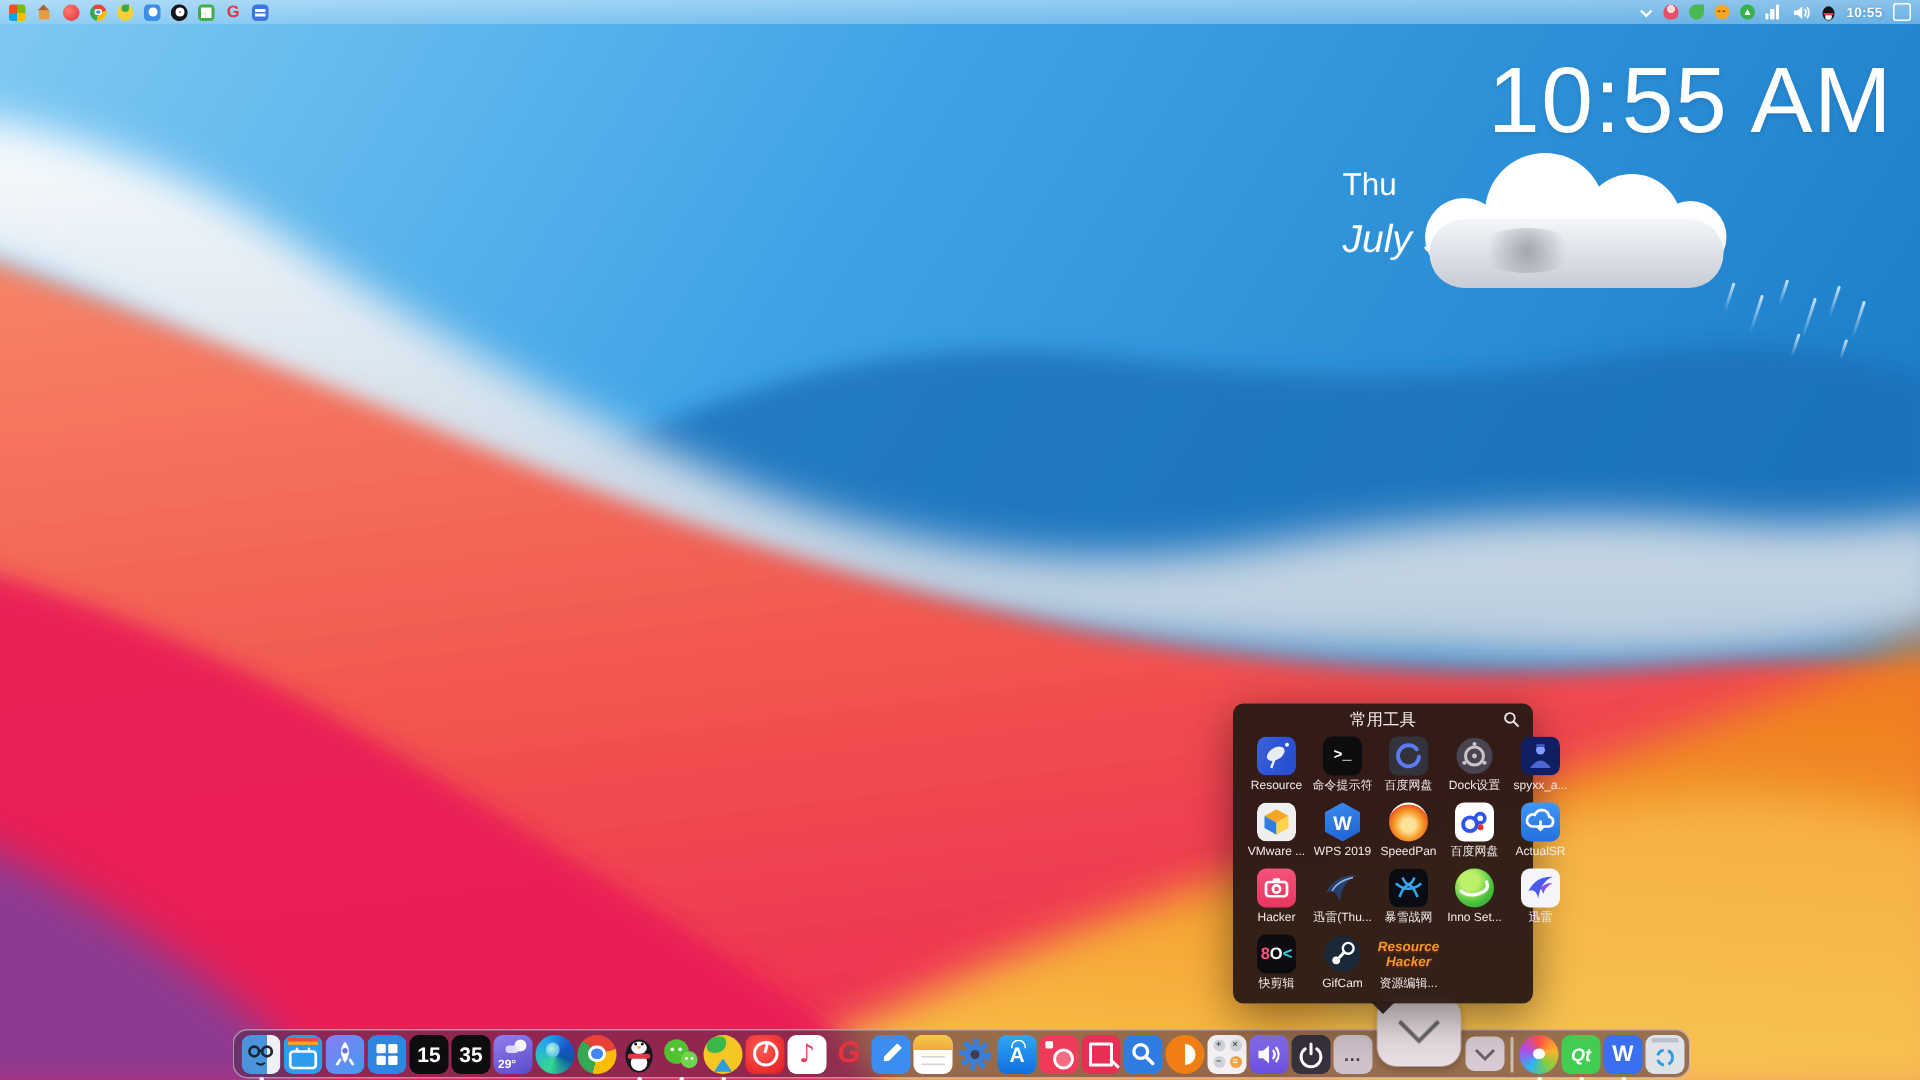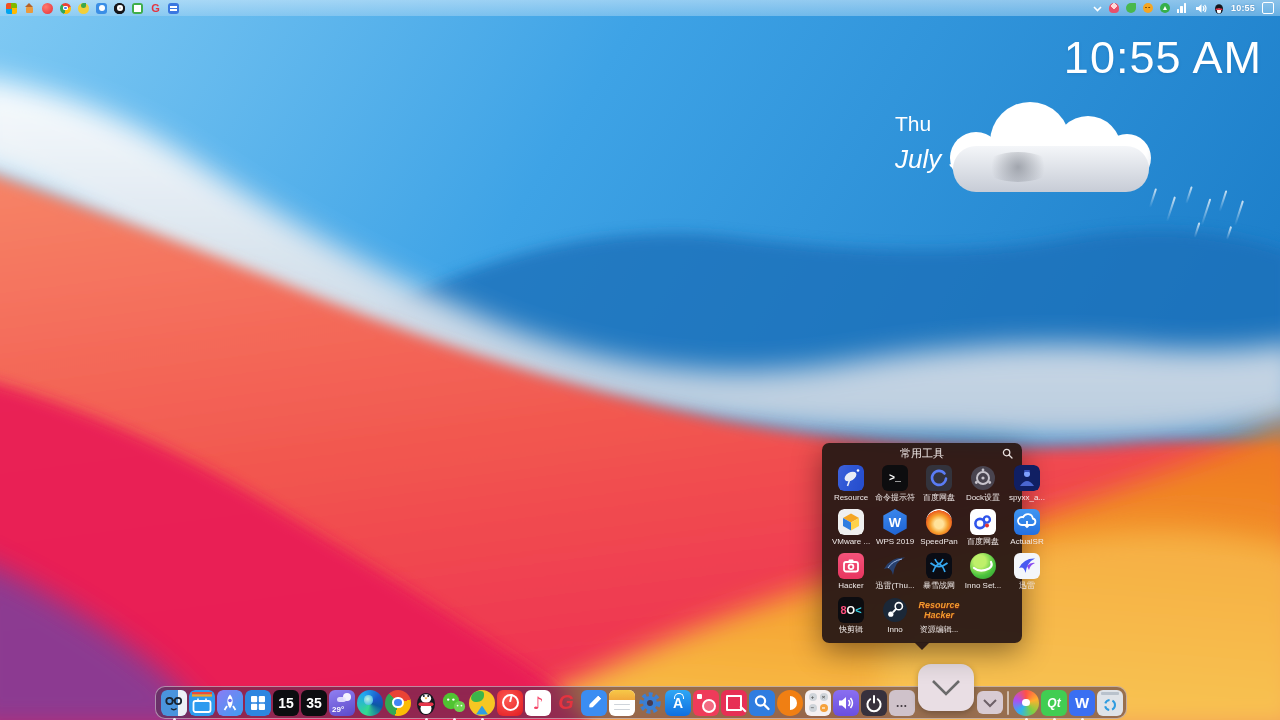--- a/index.html
+++ b/index.html
@@ -46,38 +46,38 @@
   .tr-shield{width:10px;height:10px;border-radius:50%;background:#36b04a;}
   .tr-shield:after{content:"";position:absolute;left:2.6px;top:2.6px;border-left:2.4px solid transparent;border-right:2.4px solid transparent;border-bottom:4.5px solid #fff;}
   .tr-signal{width:11px;height:10px;display:flex;align-items:flex-end;gap:1px;}
   .tr-signal i{display:block;width:2.4px;background:#fff;border-radius:.5px;}
   .tr-qq{width:10px;height:11px;}
   .tr-time{color:#fff;font-size:9px;font-weight:bold;letter-spacing:.2px;text-shadow:0 0 2px rgba(0,60,120,.4);}
   .tr-action{width:10px;height:10px;border:1.4px solid #fff;border-radius:2px;background:transparent;}
 
   
   #clock-widget{position:absolute;right:0;top:24px;width:420px;height:230px;z-index:5;color:#fff;pointer-events:none;}
-  #clock-time{position:absolute;right:18px;top:8px;font-size:45px;font-weight:300;letter-spacing:1px;
+  #clock-time{position:absolute;right:18px;top:8px;font-size:62px;font-weight:300;letter-spacing:1px;
     font-family:"Liberation Sans",sans-serif;text-shadow:0 1px 3px rgba(20,80,140,.25);}
   #clock-day{position:absolute;left:35px;top:88px;font-size:21px;font-weight:300;}
   #clock-date{position:absolute;left:35px;top:120px;font-size:26px;font-weight:300;font-style:italic;}
   .cloud{position:absolute;left:75px;top:70px;width:240px;height:110px;}
   .cloud i{position:absolute;border-radius:50%;background:radial-gradient(circle at 40% 30%,#ffffff 0 55%,#d9dee6 100%);}
   .cloud .c1{left:55px;top:8px;width:80px;height:80px;}
   .cloud .c2{left:120px;top:22px;width:66px;height:66px;}
   .cloud .c3{left:15px;top:38px;width:52px;height:52px;}
   .cloud .c4{left:168px;top:40px;width:48px;height:48px;}
   .cloud .base{left:18px;top:52px;width:196px;height:46px;border-radius:24px;
     background:linear-gradient(#f4f6f9,#c7ccd6);}
   .cloud .shade{left:48px;top:58px;width:70px;height:30px;border-radius:50%;
     background:radial-gradient(circle,rgba(110,115,125,.55),rgba(110,115,125,0) 70%);}
   .rain{position:absolute;width:1.6px;background:linear-gradient(rgba(235,243,250,.85),rgba(235,243,250,0));transform:rotate(18deg);border-radius:1px;}
 
   
-  #tools-popup{position:absolute;left:822px;top:443px;width:200px;height:200px;z-index:30;
+  #tools-popup{position:absolute;left:822px;top:469px;width:200px;height:200px;z-index:30;
     background:rgba(43,26,22,.96);border-radius:7px;box-shadow:0 8px 30px rgba(0,0,0,.45);color:#fff;}
   #tools-popup .head{position:relative;height:20px;display:flex;align-items:center;justify-content:center;}
   #tools-popup .head .ttl{font-size:11px;color:#f2eceb;}
   #tools-popup .head .sch{position:absolute;right:9px;top:5px;width:11px;height:11px;}
   #tools-popup .grid{display:grid;grid-template-columns:repeat(5,1fr);padding:2px 7px 4px;row-gap:1px;}
   .cell{display:flex;flex-direction:column;align-items:center;width:44px;height:43px;cursor:default;}
   .pic{position:relative;width:26px;height:26px;border-radius:6px;flex:none;display:flex;align-items:center;justify-content:center;overflow:hidden;}
   .pic.noclip{overflow:visible;font-style:italic;}
   .lbl{margin-top:2px;font-size:8px;line-height:10px;color:#efe9e8;max-width:44px;white-space:nowrap;overflow:hidden;text-overflow:ellipsis;text-align:center;}
   #popup-tail{position:absolute;left:50%;bottom:-7px;margin-left:-8px;width:0;height:0;
@@ -445,21 +445,21 @@
 
       <div class="cell">
         <div class="pic noclip">
           <svg width="26" height="26" viewBox="0 0 26 26">
               <circle cx="13" cy="13" r="12" fill="#1b2838"></circle>
               <circle cx="16.8" cy="9.2" r="3.6" fill="none" stroke="#fff" stroke-width="1.6"></circle>
               <circle cx="8.8" cy="17.2" r="2.6" fill="#fff"></circle>
               <line x1="10.8" y1="15.4" x2="14.4" y2="11.6" stroke="#fff" stroke-width="2"></line>
             </svg>
         </div>
-        <div class="lbl">Inno</div>
+        <div class="lbl">GifCam</div>
       </div>
 
       <div class="cell">
         <div class="pic p-reshack noclip">Resource Hacker</div>
         <div class="lbl">资源编辑...</div>
       </div>
 
     </div>
     <div id="popup-tail"></div>
   </div>

